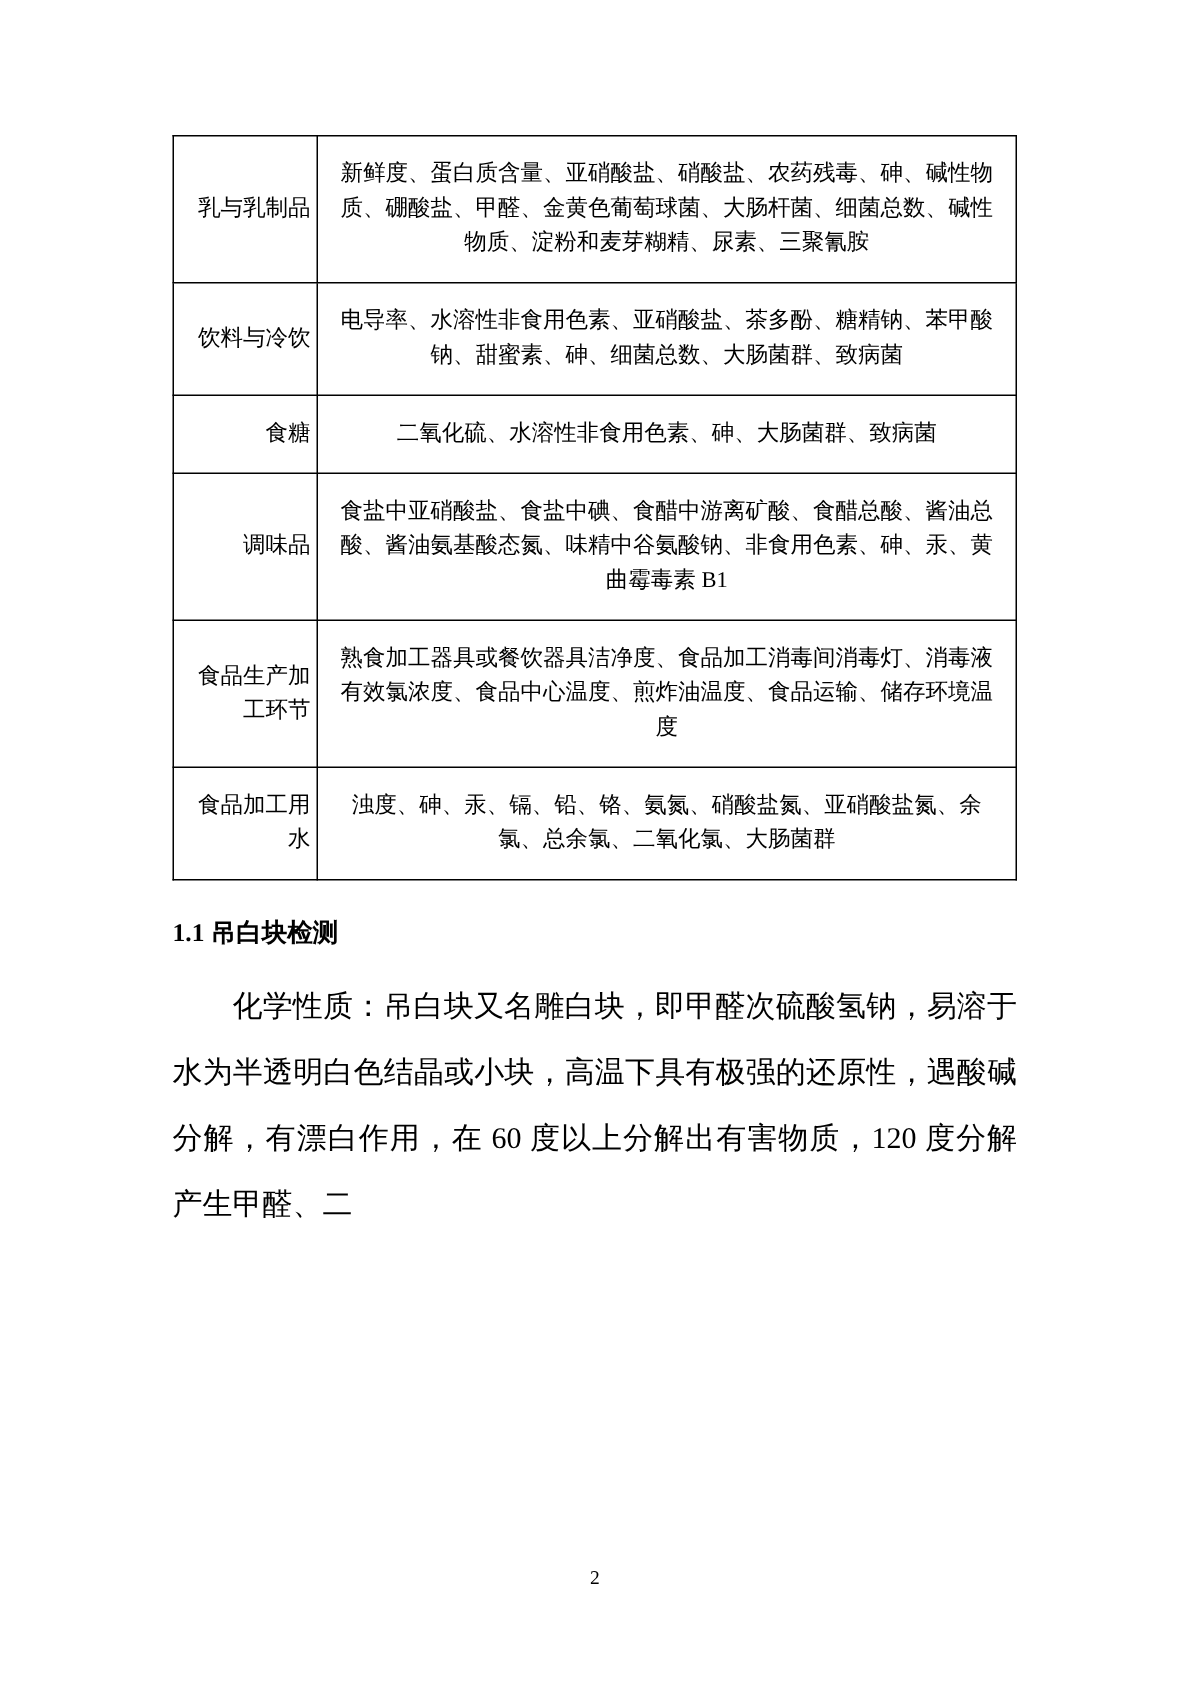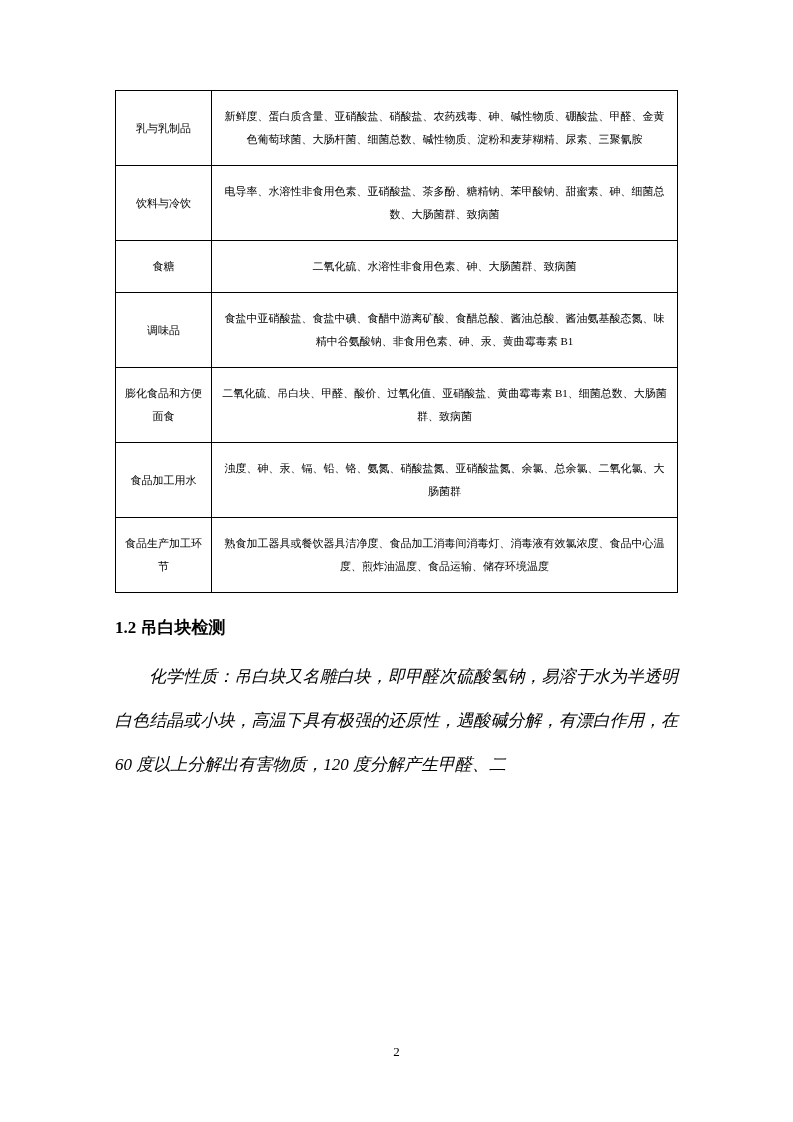--- a/index.html
+++ b/index.html
@@ -23,51 +23,50 @@
     top: 90px;
     width: 563px;
   }
   table.test-table {
     border-collapse: collapse;
     width: 563px;
     table-layout: fixed;
   }
   table.test-table td {
     border: 1px solid #000000;
-    font-size: 11px;
+    font-size: 15px;
     line-height: 23px;
     vertical-align: middle;
     box-sizing: border-box;
     margin-top: 28px;
   }
   td.cat {
     width: 96px;
-    text-align: center;
+    text-align: right;
     padding: 12px 4px;
     word-break: break-all;
   }
   td.items {
     text-align: center;
     padding: 14px 10px;
     word-break: break-all;
   }
   .section-heading {
     margin: 22px 0 0 0;
     font-size: 17px;
     font-weight: bold;
     line-height: 26px;
   }
   .body-paragraph {
     margin: 14px 0 0 0;
-    font-size: 17px;
+    font-size: 20px;
     line-height: 44px;
     text-indent: 2em;
     text-align: justify;
     word-break: break-all;
-    font-style: italic;
   }
   .page-number {
     position: absolute;
     left: 0;
     right: 0;
     bottom: 62px;
     text-align: center;
     font-size: 13px;
   }
 </style>
@@ -89,34 +88,30 @@
         </tr>
         <tr>
           <td class="cat">食糖</td>
           <td class="items">二氧化硫、水溶性非食用色素、砷、大肠菌群、致病菌</td>
         </tr>
         <tr>
           <td class="cat">调味品</td>
           <td class="items">食盐中亚硝酸盐、食盐中碘、食醋中游离矿酸、食醋总酸、酱油总酸、酱油氨基酸态氮、味精中谷氨酸钠、非食用色素、砷、汞、黄曲霉毒素 B1</td>
         </tr>
         <tr>
-          <td class="cat">膨化食品和方便面食</td>
-          <td class="items">二氧化硫、吊白块、甲醛、酸价、过氧化值、亚硝酸盐、黄曲霉毒素 B1、细菌总数、大肠菌群、致病菌</td>
+          <td class="cat">食品生产加工环节</td>
+          <td class="items">熟食加工器具或餐饮器具洁净度、食品加工消毒间消毒灯、消毒液有效氯浓度、食品中心温度、煎炸油温度、食品运输、储存环境温度</td>
         </tr>
         <tr>
           <td class="cat">食品加工用水</td>
           <td class="items">浊度、砷、汞、镉、铅、铬、氨氮、硝酸盐氮、亚硝酸盐氮、余氯、总余氯、二氧化氯、大肠菌群</td>
         </tr>
-        <tr>
-          <td class="cat">食品生产加工环节</td>
-          <td class="items">熟食加工器具或餐饮器具洁净度、食品加工消毒间消毒灯、消毒液有效氯浓度、食品中心温度、煎炸油温度、食品运输、储存环境温度</td>
-        </tr>
       </tbody>
     </table>
 
-    <h2 class="section-heading">1.2 吊白块检测</h2>
+    <h2 class="section-heading">1.1 吊白块检测</h2>
 
     <p class="body-paragraph">化学性质：吊白块又名雕白块，即甲醛次硫酸氢钠，易溶于水为半透明白色结晶或小块，高温下具有极强的还原性，遇酸碱分解，有漂白作用，在 60 度以上分解出有害物质，120 度分解产生甲醛、二</p>
 
   </div>
 
   <div class="page-number">2</div>
 </div>
 
 </body></html>

